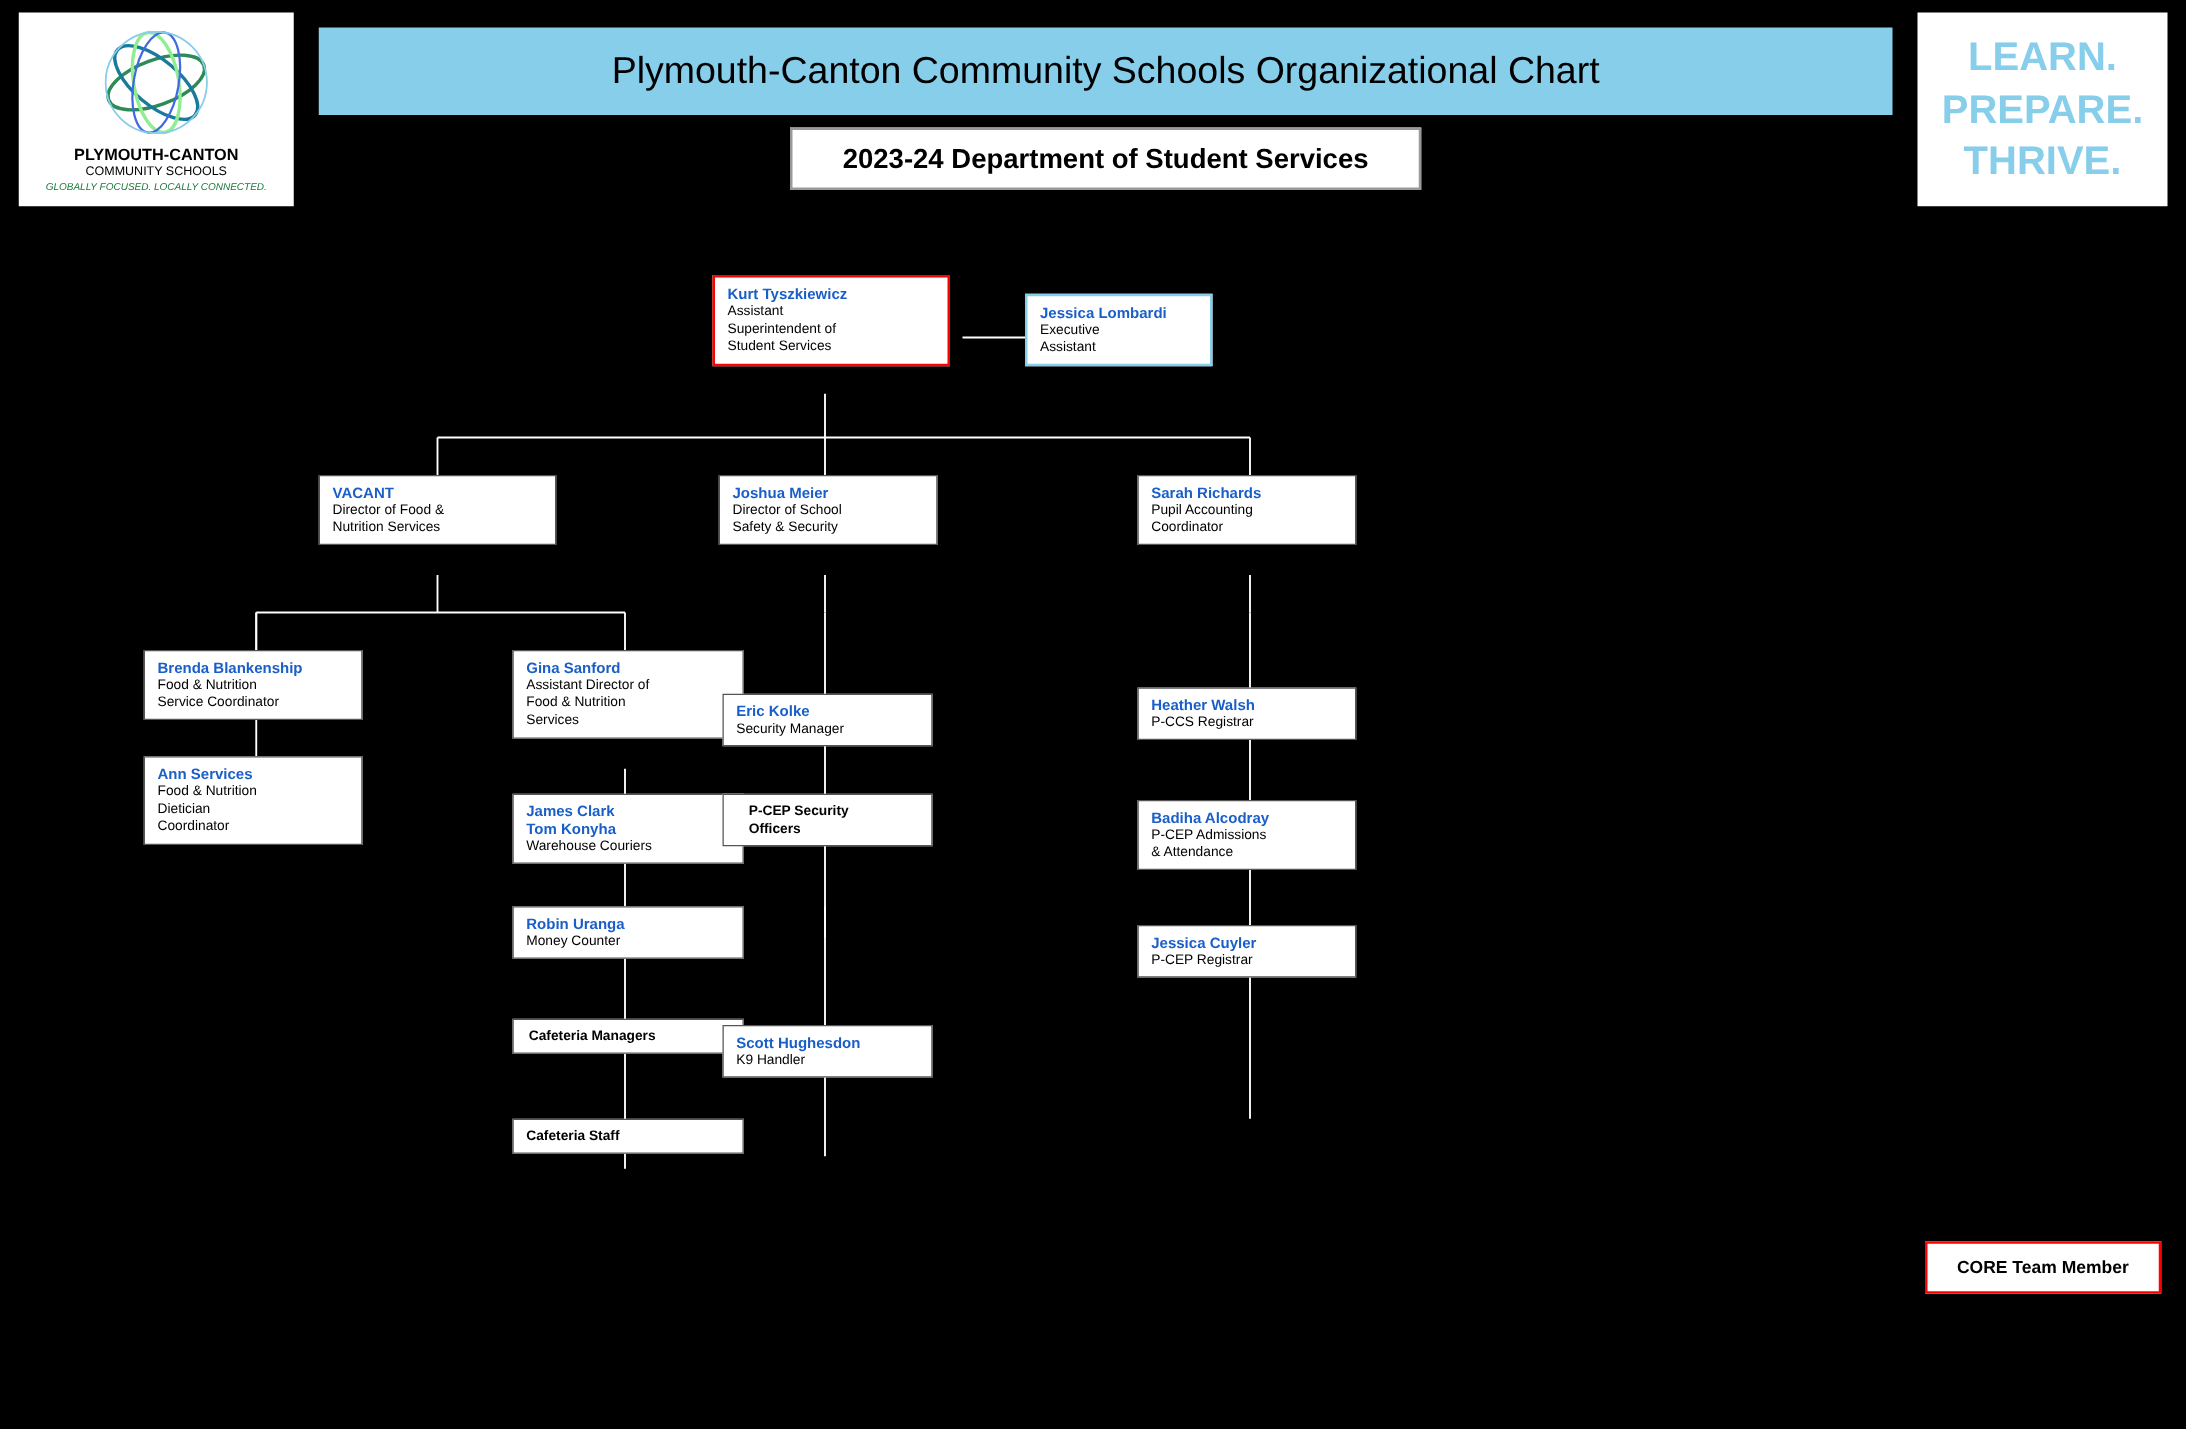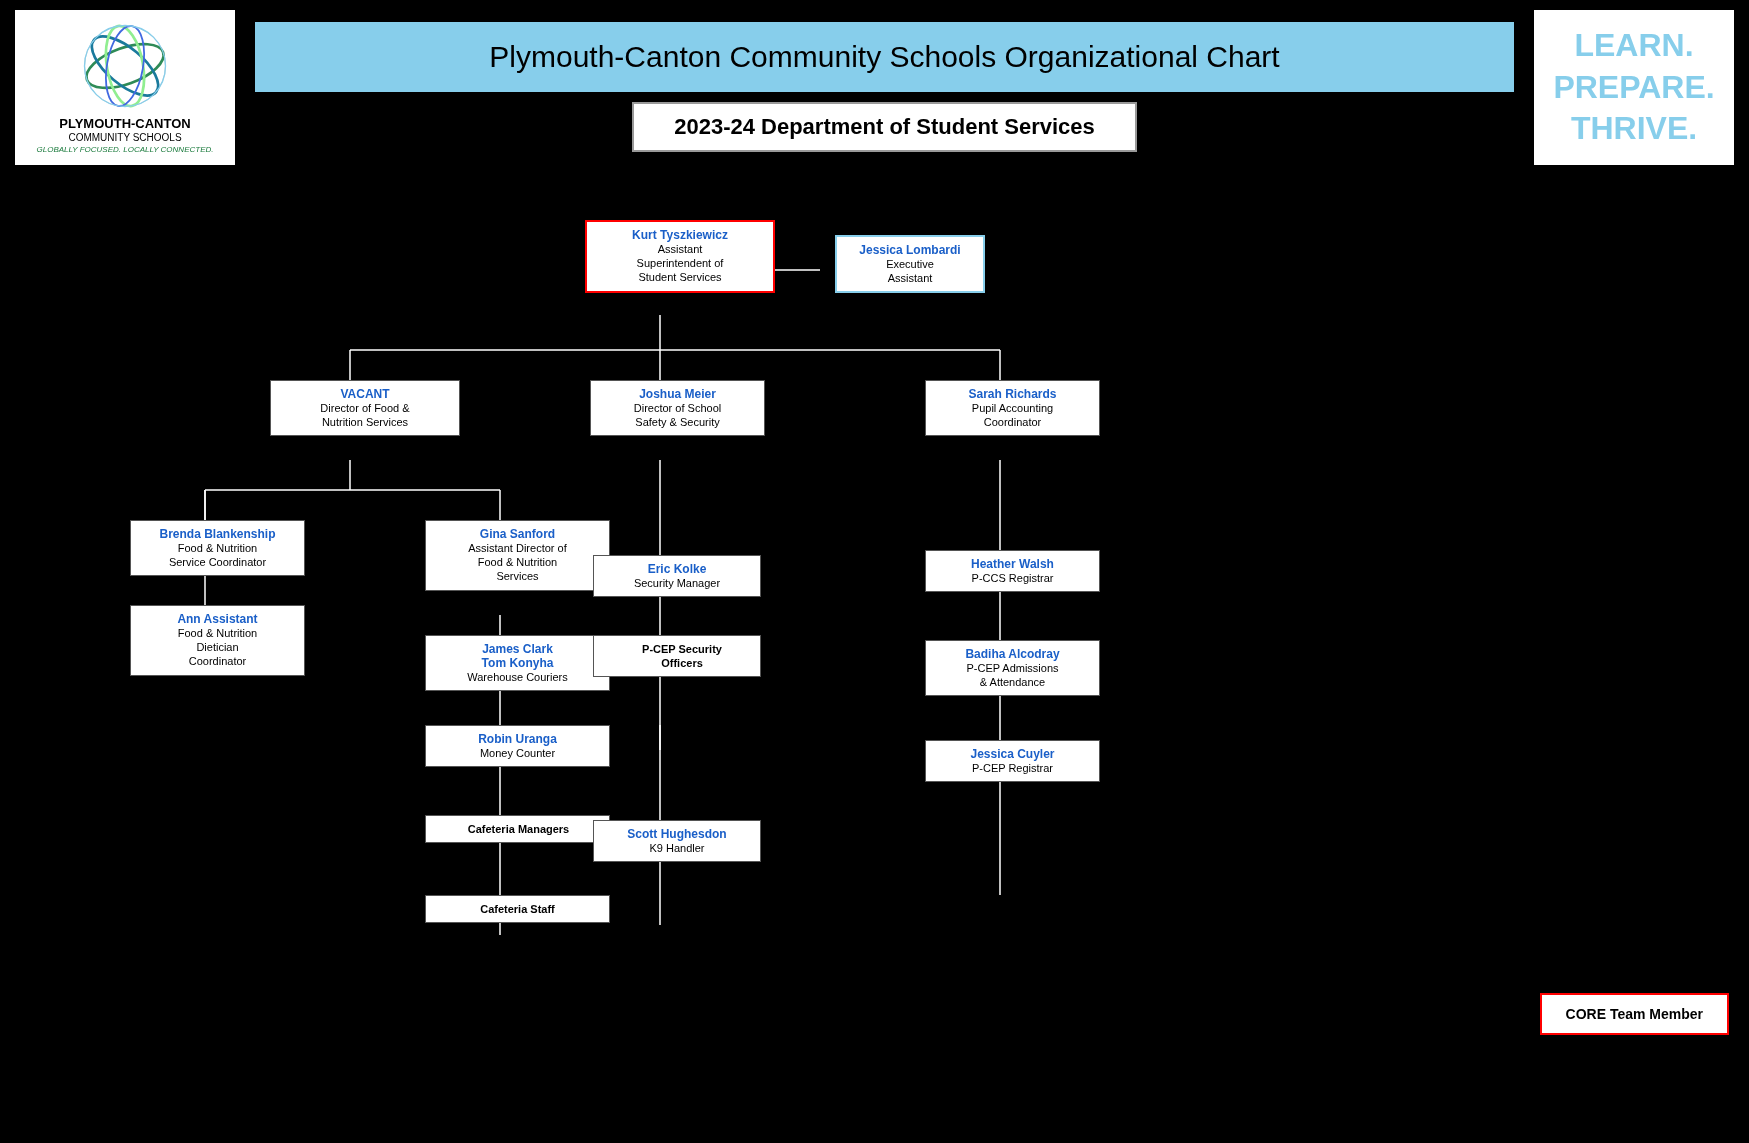--- a/index.html
+++ b/index.html
@@ -110,23 +110,21 @@
     .chart-area {
       background: #000;
       padding: 20px 30px;
       position: relative;
     }
     
     .node {
       background: #fff;
       border: 1px solid #333;
       padding: 6px 10px;
-      text-align: center;
       position: absolute;
-      margin-left: 15px;
     }
     .node .node-name {
       font-size: 12px;
       font-weight: 700;
       color: #1a5fc8;
     }
     .node .node-title {
       font-size: 11px;
       color: #000;
       line-height: 1.3;
@@ -264,21 +262,21 @@
       <div class="node-name">Sarah Richards</div>
       <div class="node-title">Pupil Accounting<br>Coordinator</div>
     </div>
 
     <div class="node" style="left:115px; top:345px; width:175px; border:1px solid #555;">
       <div class="node-name">Brenda Blankenship</div>
       <div class="node-title">Food &amp; Nutrition<br>Service Coordinator</div>
     </div>
 
     <div class="node" style="left:115px; top:430px; width:175px; border:1px solid #555;">
-      <div class="node-name">Ann Assistant</div>
+      <div class="node-name">Ann Services</div>
       <div class="node-title">Food &amp; Nutrition<br>Dietician<br>Coordinator</div>
     </div>
 
     <div class="node" style="left:410px; top:345px; width:185px; border:1px solid #555;">
       <div class="node-name">Gina Sanford</div>
       <div class="node-title">Assistant Director of<br>Food &amp; Nutrition<br>Services</div>
     </div>
 
     <div class="node" style="left:410px; top:460px; width:185px; border:1px solid #555;">
       <div class="node-name" style="color:#1a5fc8;font-weight:700;font-size:12px;">James Clark<br>Tom Konyha</div>

